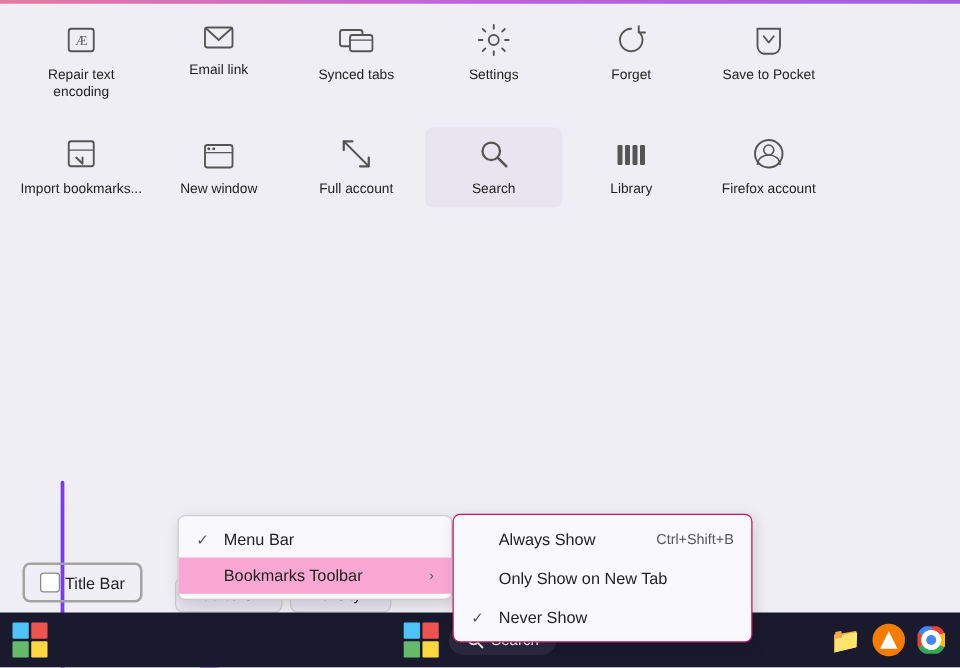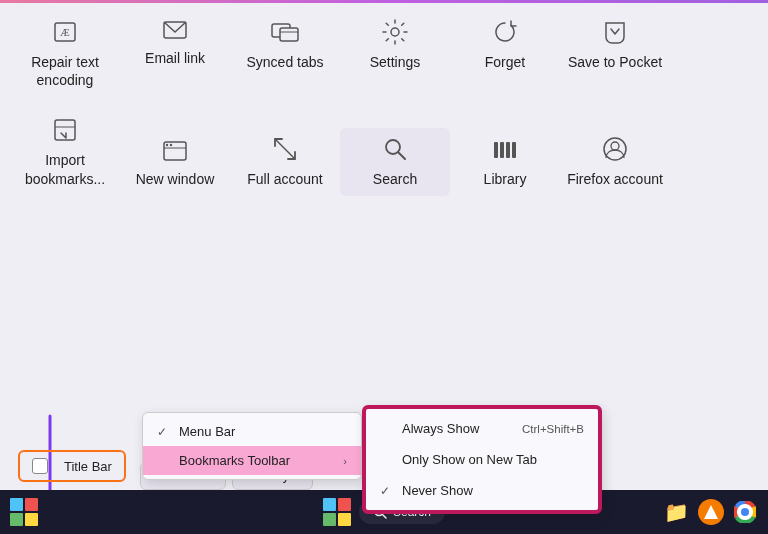--- a/index.html
+++ b/index.html
@@ -34,21 +34,21 @@
     }
 
     .icon-symbol {
       font-size: 22px;
       color: #444;
       margin-bottom: 4px;
       line-height: 1;
     }
 
     .icon-label {
-      font-size: 14px;
+      font-size: 11px;
       color: #222;
       text-align: center;
       line-height: 1.3;
     }
 
     
     .toolbar-icons-row2 {
       display: flex;
       align-items: flex-end;
       padding: 4px 10px 10px 10px;
@@ -102,21 +102,21 @@
       background: #f9a8d4;
       font-weight: 500;
     }
 
     
     .context-menu-2 {
       position: absolute;
       bottom: 20px;
       left: 362px;
       background: #f9f8fc;
-      border: 4px solid #be185d;
+      border: 1px solid #be185d;
       border-radius: 6px;
       width: 240px;
       box-shadow: 2px 4px 12px rgba(0,0,0,0.15);
       padding: 4px 0;
       z-index: 11;
     }
 
     .menu-item2 {
       display: flex;
       align-items: center;
@@ -139,22 +139,22 @@
       color: #555;
     }
 
     
     .titlebar-checkbox-area {
       position: absolute;
       bottom: 52px;
       left: 18px;
       display: flex;
       align-items: center;
-      gap: 16px;
-      border: 2px solid #f97316;
+      gap: 4px;
+      border: 2px solid #a3a3a3;
       border-radius: 6px;
       padding: 6px 12px;
       background: transparent;
     }
 
     .titlebar-checkbox {
       width: 16px;
       height: 16px;
       border: 1.5px solid #888;
       border-radius: 3px;

